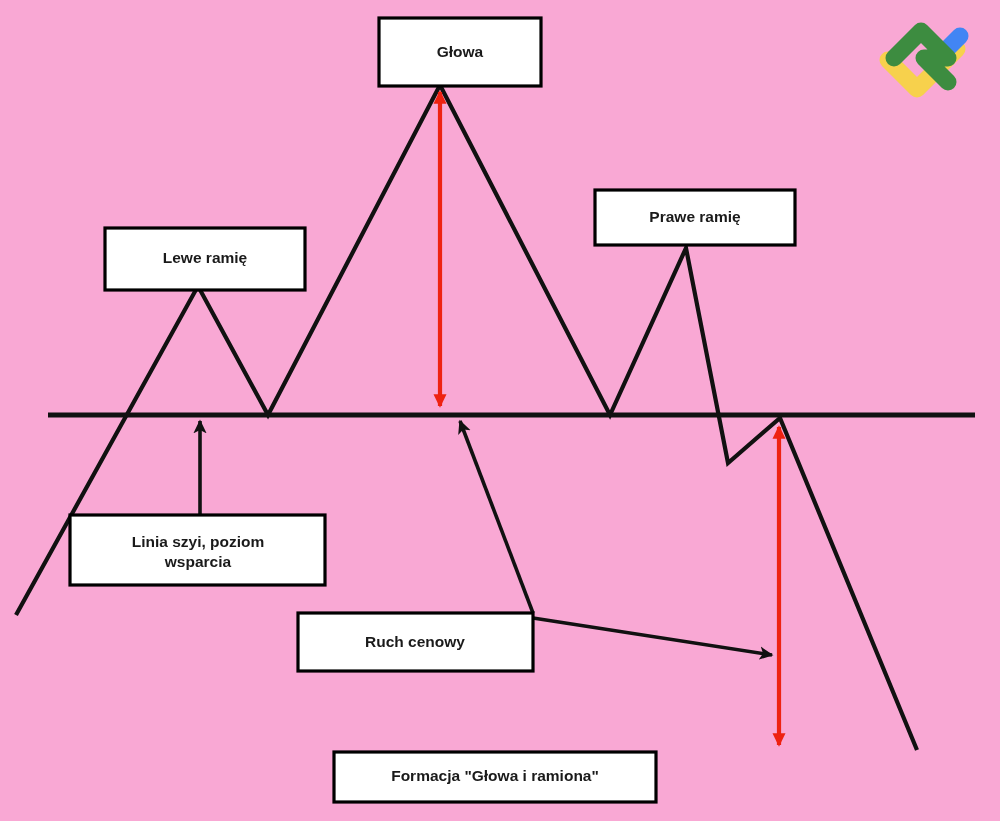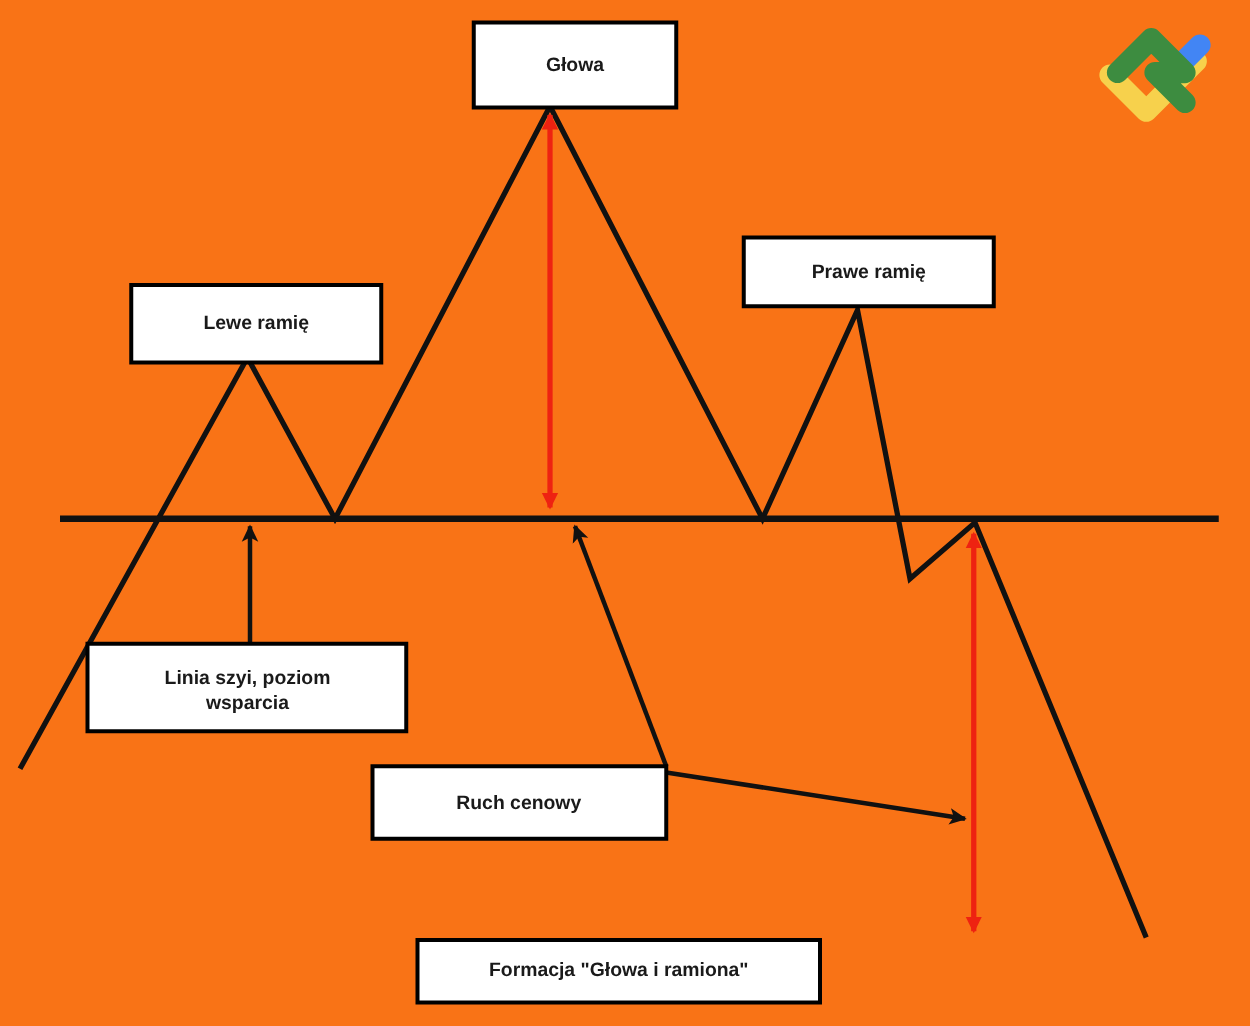--- a/index.html
+++ b/index.html
@@ -8,21 +8,21 @@
     padding: 0;
     background: #ffffff;
   }
   body {
     font-family: "Liberation Sans", sans-serif;
   }
   #stage {
     position: relative;
     width: 1000px;
     height: 821px;
-    background: #f97316;
+    background: #f9a8d4;
     overflow: hidden;
   }
   #diagram {
     position: absolute;
     left: 0;
     top: 0;
     width: 1000px;
     height: 821px;
   }
   .cb-text {

